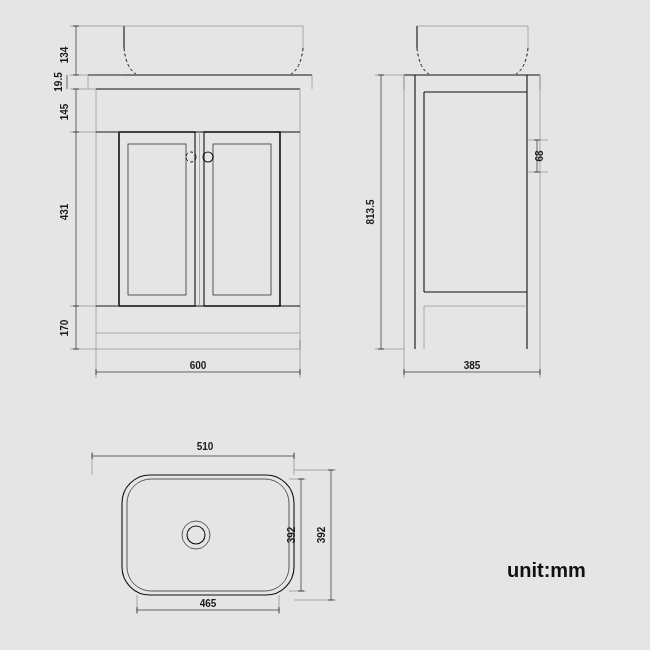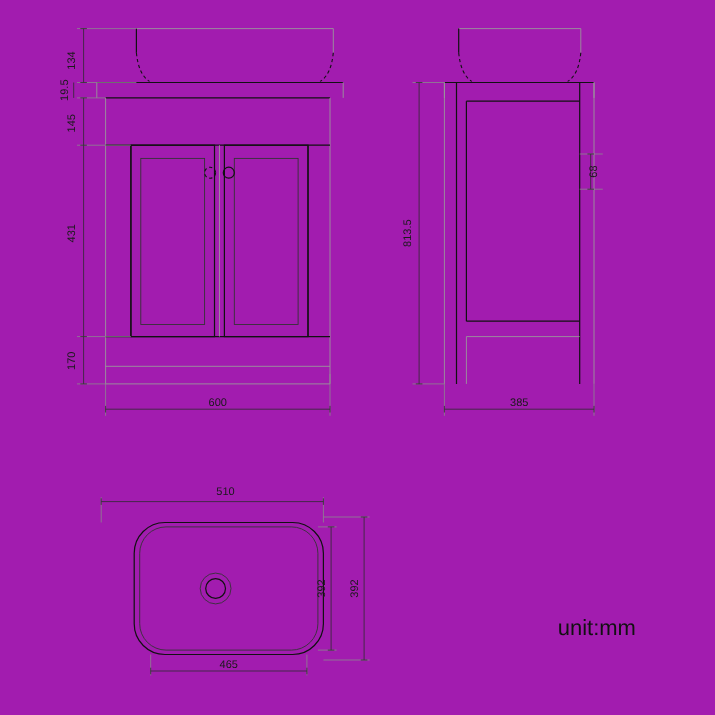--- a/index.html
+++ b/index.html
@@ -7,22 +7,23 @@
     padding: 0;
     background: #ffffff;
   }
   body {
     font-family: "Liberation Sans", sans-serif;
   }
   #drawing-sheet {
     position: relative;
     width: 650px;
     height: 650px;
-    background: #a21caf;
+    background: #e5e5e5;
     overflow: hidden;
+    font-weight: bold;
   }
   #drawing-sheet svg {
     display: block;
   }
   .dim-text {
     font-family: "Liberation Sans", sans-serif;
     font-size: 10px;
     fill: #1a1a1a;
   }
   .unit-text {

